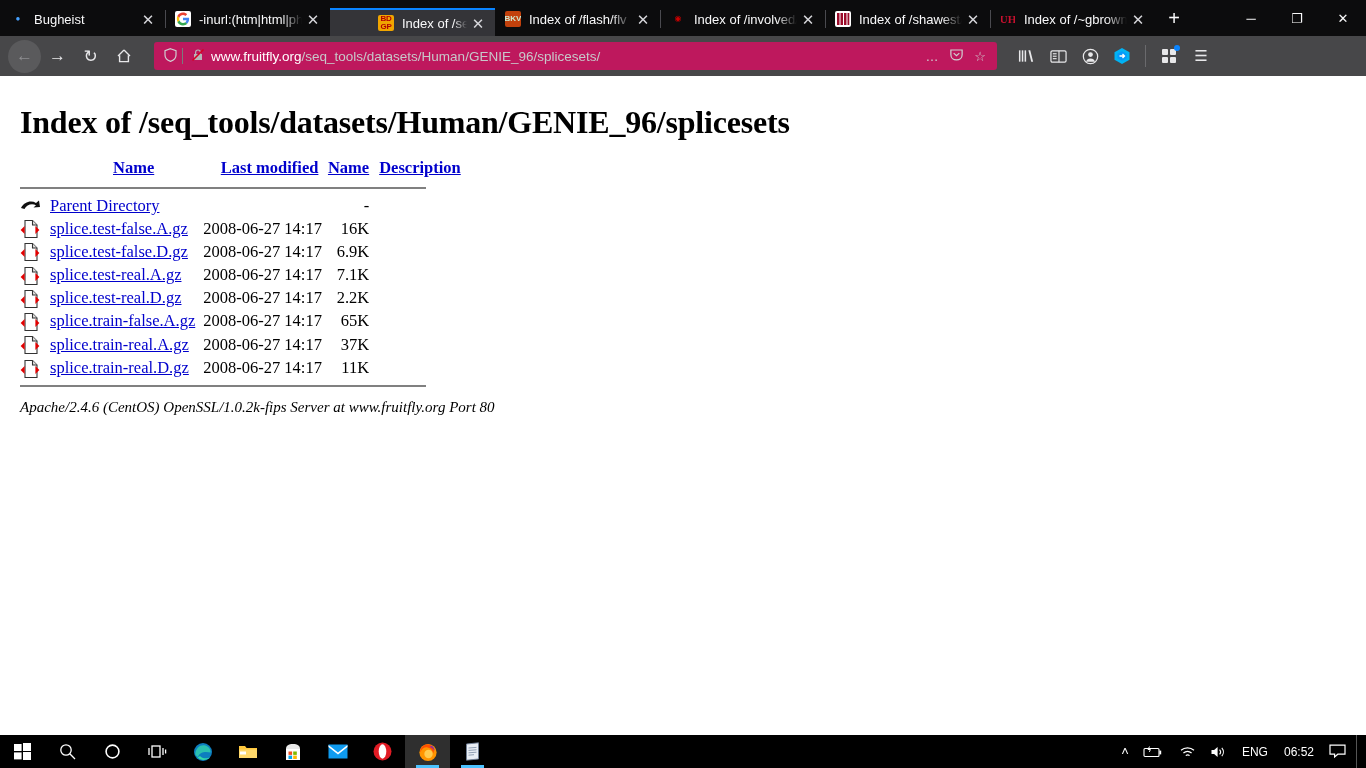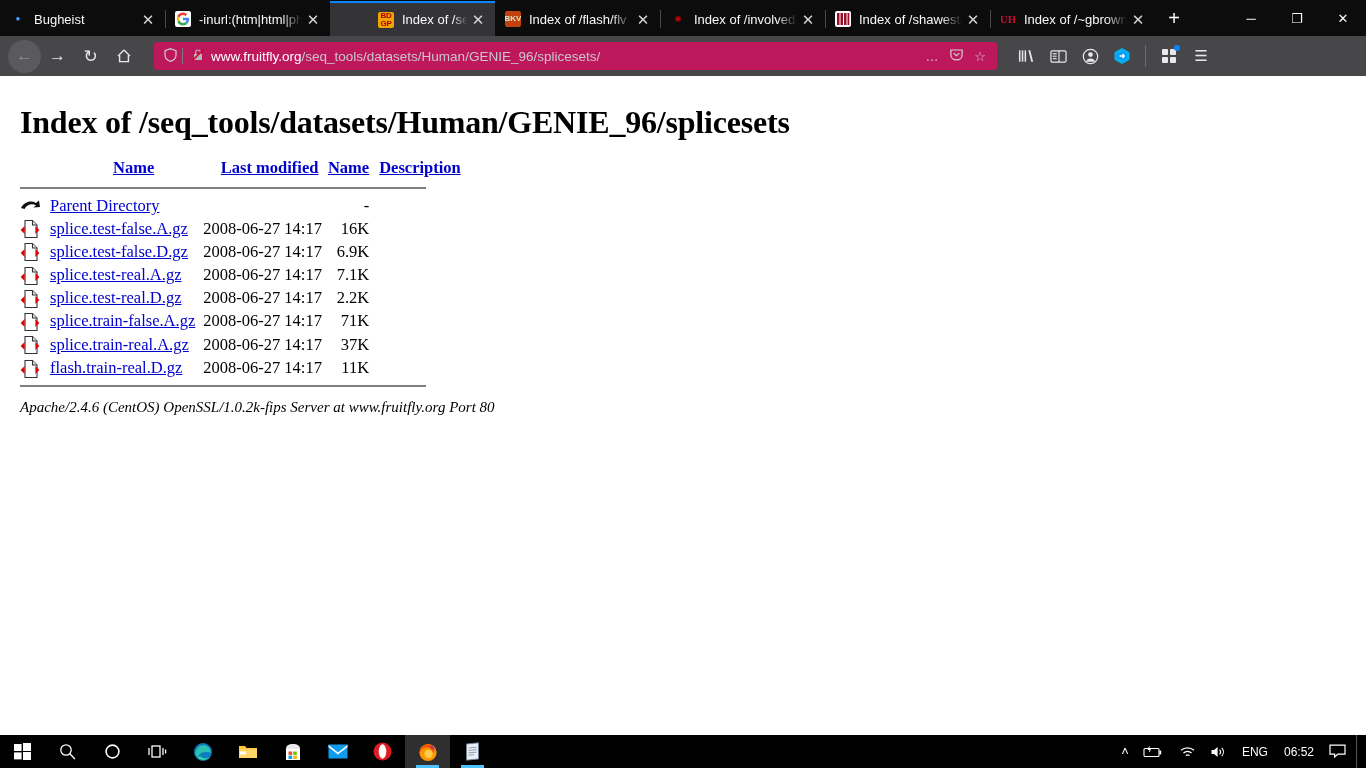--- a/index.html
+++ b/index.html
@@ -45,21 +45,21 @@
   .tab + .tab::before {
     content: "";
     position: absolute;
     left: 0; top: 8px; bottom: 8px;
     width: 1px;
     background: #4a4a4f;
   }
   .tab.active {
     background: #343438;
     border-top: 2px solid #0a84ff;
-    height: 35px;
+    height: 28px;
     padding-left: 48px;
   }
   .tab.active::before, .tab.active + .tab::before { background: transparent; }
   .tab .favicon {
     width: 16px; height: 16px;
     flex: 0 0 16px;
     margin-right: 8px;
     display: flex;
     align-items: center;
     justify-content: center;
@@ -548,21 +548,21 @@
           <tr>
             <td class="col-icon"><span class="ico ico-file">
     <svg width="20" height="20" viewBox="0 0 20 20" aria-hidden="true">
       <path d="M5 1.5 h7.5 L17 6 v12.5 H5 Z" fill="#ffffff" stroke="#333333" stroke-width="1.1"></path>
       <path d="M12.5 1.5 L12.5 6 L17 6" fill="#e0e0e0" stroke="#333333" stroke-width="1.1"></path>
       <polygon points="4.6,7 0.6,11 4.6,15" fill="#e40000"></polygon>
       <polygon points="15.4,7 19.4,11 15.4,15" fill="#e40000"></polygon>
     </svg></span></td>
             <td class="col-name"><a href="#">splice.train-false.A.gz</a></td>
             <td class="col-date">2008-06-27 14:17</td>
-            <td class="col-size">71K</td>
+            <td class="col-size">65K</td>
             <td class="col-desc"></td>
           </tr>
           <tr>
             <td class="col-icon"><span class="ico ico-file">
     <svg width="20" height="20" viewBox="0 0 20 20" aria-hidden="true">
       <path d="M5 1.5 h7.5 L17 6 v12.5 H5 Z" fill="#ffffff" stroke="#333333" stroke-width="1.1"></path>
       <path d="M12.5 1.5 L12.5 6 L17 6" fill="#e0e0e0" stroke="#333333" stroke-width="1.1"></path>
       <polygon points="4.6,7 0.6,11 4.6,15" fill="#e40000"></polygon>
       <polygon points="15.4,7 19.4,11 15.4,15" fill="#e40000"></polygon>
     </svg></span></td>
@@ -572,21 +572,21 @@
             <td class="col-desc"></td>
           </tr>
           <tr>
             <td class="col-icon"><span class="ico ico-file">
     <svg width="20" height="20" viewBox="0 0 20 20" aria-hidden="true">
       <path d="M5 1.5 h7.5 L17 6 v12.5 H5 Z" fill="#ffffff" stroke="#333333" stroke-width="1.1"></path>
       <path d="M12.5 1.5 L12.5 6 L17 6" fill="#e0e0e0" stroke="#333333" stroke-width="1.1"></path>
       <polygon points="4.6,7 0.6,11 4.6,15" fill="#e40000"></polygon>
       <polygon points="15.4,7 19.4,11 15.4,15" fill="#e40000"></polygon>
     </svg></span></td>
-            <td class="col-name"><a href="#">flash.train-real.D.gz</a></td>
+            <td class="col-name"><a href="#">splice.train-real.D.gz</a></td>
             <td class="col-date">2008-06-27 14:17</td>
             <td class="col-size">11K</td>
             <td class="col-desc"></td>
           </tr>
         </tbody>
       <tfoot>
         <tr class="rule">
           <td colspan="5">
               <div class="hr-line"></div>
             </td>

